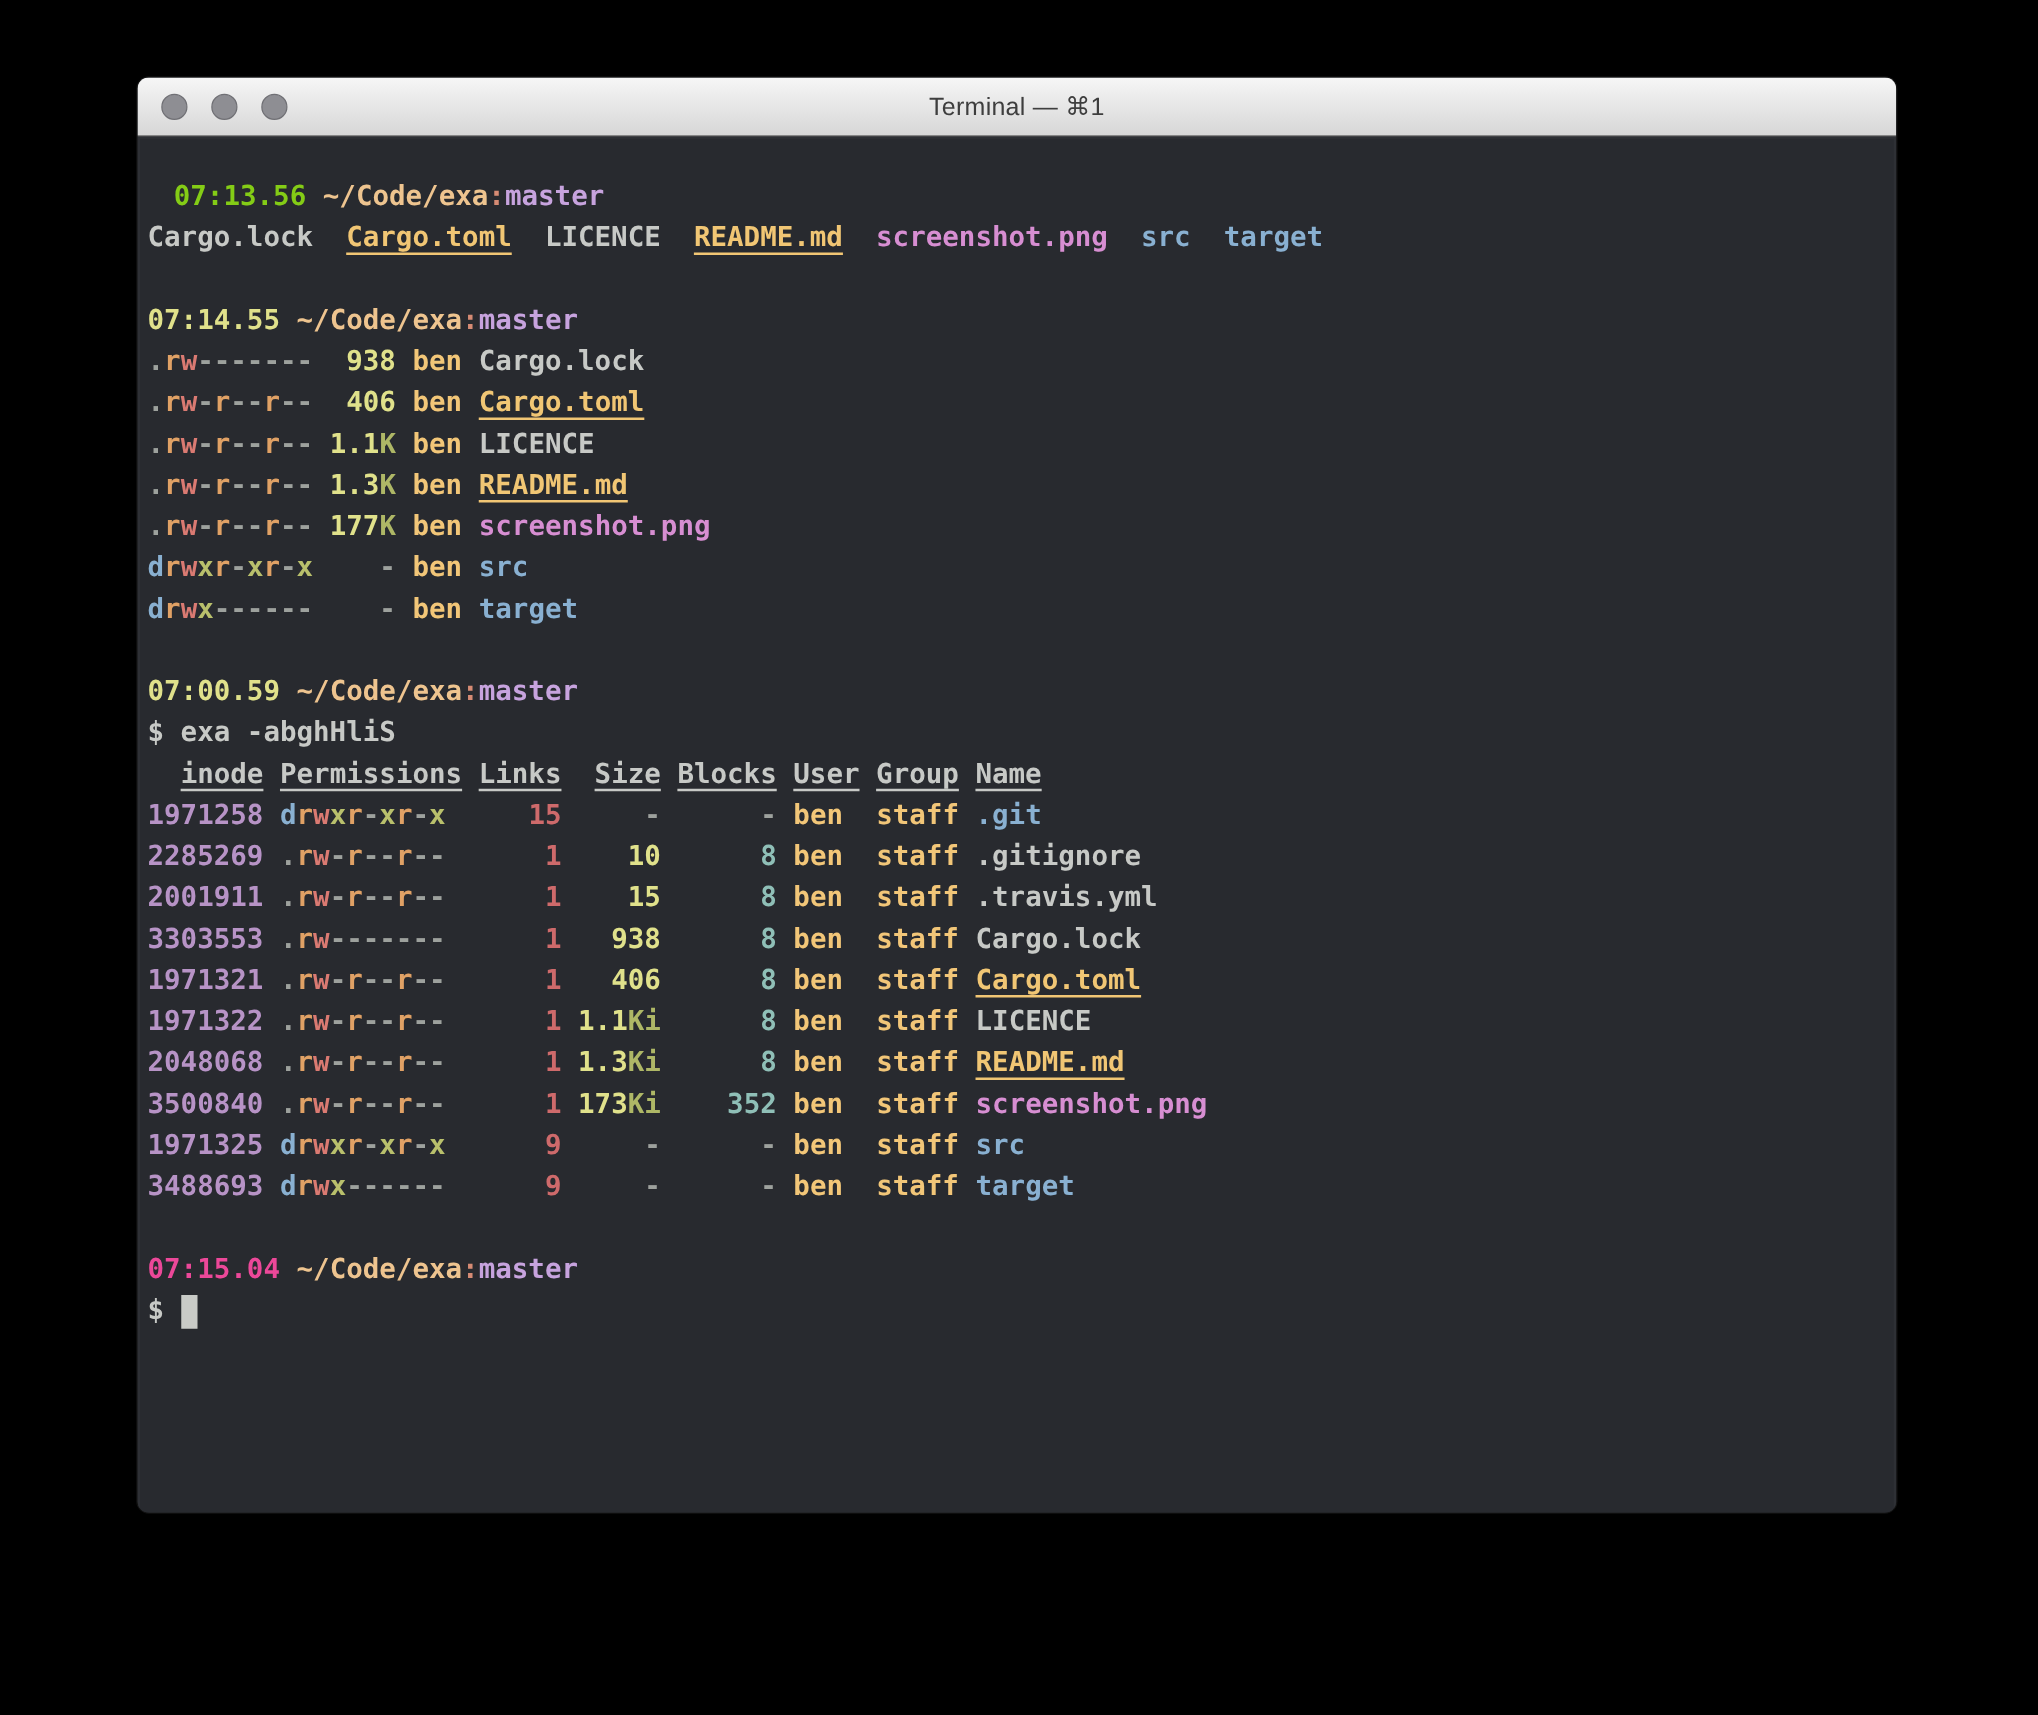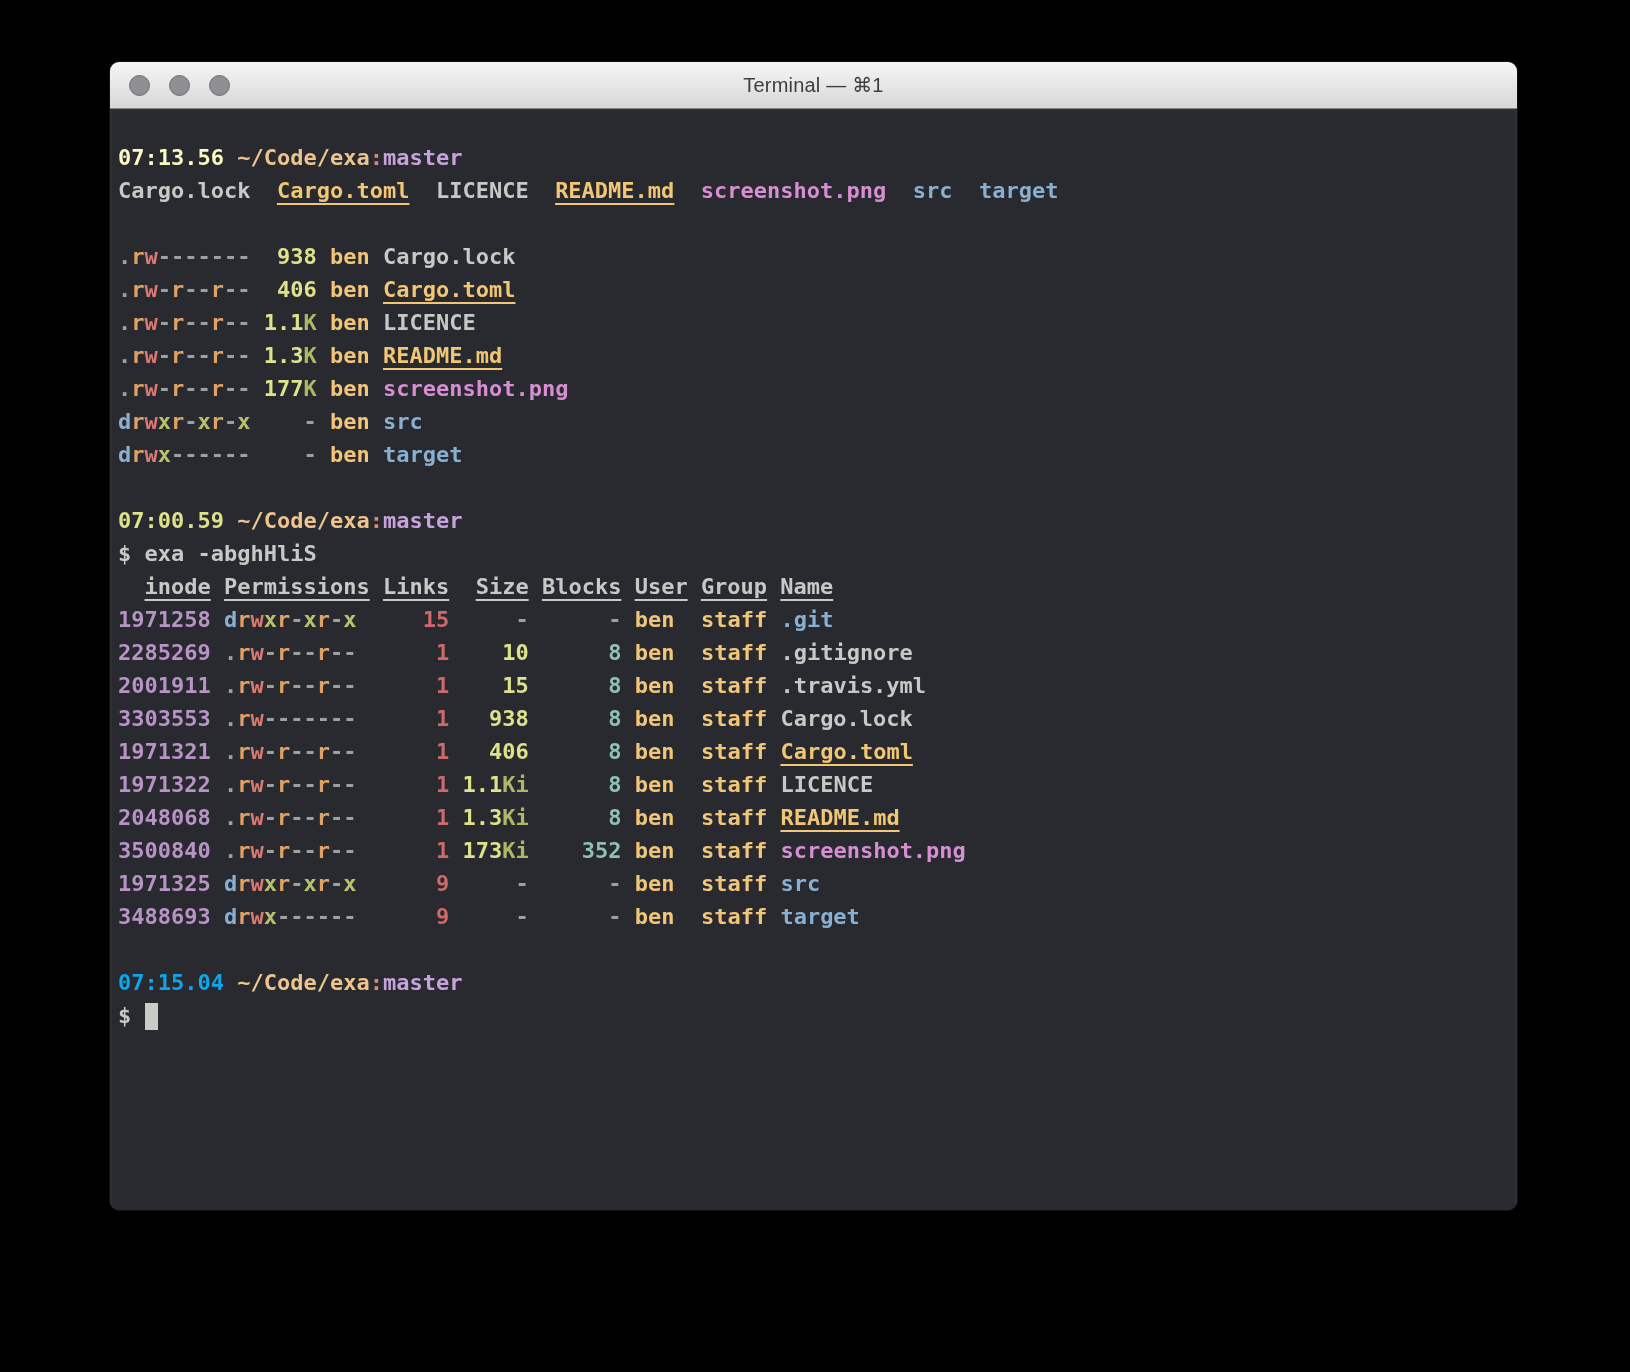--- a/index.html
+++ b/index.html
@@ -22,23 +22,24 @@
   <div class="window">
     <div class="titlebar">
       <div class="lights" id="lights">
           <span class="light"></span>
           <span class="light"></span>
           <span class="light"></span>
         </div>
       <div class="title">Terminal — ⌘1</div>
     </div>
     <div class="screen" id="screen">
-        <div class="tline"><span style="color: #fef9c3;">07:13.56</span><span style="color: rgb(199, 201, 198);"> </span><span style="color: rgb(238, 196, 143);">~/Code/exa</span><span style="color: rgb(214, 139, 116);">:</span><span style="color: rgb(199, 163, 222);">master</span></div>
+        <div class="tline"><span style="color: #84cc16; margin-left: 21px;">07:13.56</span><span style="color: rgb(199, 201, 198);"> </span><span style="color: rgb(238, 196, 143);">~/Code/exa</span><span style="color: rgb(214, 139, 116);">:</span><span style="color: rgb(199, 163, 222);">master</span></div>
         <div class="tline"><span style="color: rgb(199, 201, 198);">Cargo.lock</span><span style="color: rgb(199, 201, 198);">  </span><span class="u" style="color: rgb(241, 198, 116);">Cargo.toml</span><span style="color: rgb(199, 201, 198);">  </span><span style="color: rgb(199, 201, 198);">LICENCE</span><span style="color: rgb(199, 201, 198);">  </span><span class="u" style="color: rgb(241, 198, 116);">README.md</span><span style="color: rgb(199, 201, 198);">  </span><span style="color: rgb(215, 142, 210);">screenshot.png</span><span style="color: rgb(199, 201, 198);">  </span><span style="color: rgb(137, 176, 209);">src</span><span style="color: rgb(199, 201, 198);">  </span><span style="color: rgb(137, 176, 209);">target</span></div>
         <div class="tline"></div>
+        <div class="tline"><span style="color: rgb(224, 225, 139);">07:14.55</span><span style="color: rgb(199, 201, 198);"> </span><span style="color: rgb(238, 196, 143);">~/Code/exa</span><span style="color: rgb(214, 139, 116);">:</span><span style="color: rgb(199, 163, 222);">master</span></div>
         <div class="tline"><span style="color: rgb(157, 161, 157);">.</span><span style="color: rgb(224, 161, 101);">r</span><span style="color: rgb(218, 122, 114);">w</span><span style="color: rgb(157, 161, 157);">-------</span><span style="color: rgb(199, 201, 198);">  </span><span style="color: rgb(224, 225, 139);">938</span><span style="color: rgb(199, 201, 198);"> </span><span style="color: rgb(242, 198, 120);">ben</span><span style="color: rgb(199, 201, 198);"> </span><span style="color: rgb(199, 201, 198);">Cargo.lock</span></div>
         <div class="tline"><span style="color: rgb(157, 161, 157);">.</span><span style="color: rgb(224, 161, 101);">r</span><span style="color: rgb(218, 122, 114);">w</span><span style="color: rgb(157, 161, 157);">-</span><span style="color: rgb(224, 161, 101);">r</span><span style="color: rgb(157, 161, 157);">--</span><span style="color: rgb(224, 161, 101);">r</span><span style="color: rgb(157, 161, 157);">--</span><span style="color: rgb(199, 201, 198);">  </span><span style="color: rgb(224, 225, 139);">406</span><span style="color: rgb(199, 201, 198);"> </span><span style="color: rgb(242, 198, 120);">ben</span><span style="color: rgb(199, 201, 198);"> </span><span class="u" style="color: rgb(241, 198, 116);">Cargo.toml</span></div>
         <div class="tline"><span style="color: rgb(157, 161, 157);">.</span><span style="color: rgb(224, 161, 101);">r</span><span style="color: rgb(218, 122, 114);">w</span><span style="color: rgb(157, 161, 157);">-</span><span style="color: rgb(224, 161, 101);">r</span><span style="color: rgb(157, 161, 157);">--</span><span style="color: rgb(224, 161, 101);">r</span><span style="color: rgb(157, 161, 157);">--</span><span style="color: rgb(199, 201, 198);"> </span><span style="color: rgb(224, 225, 139);">1.1</span><span style="color: rgb(174, 183, 102);">K</span><span style="color: rgb(199, 201, 198);"> </span><span style="color: rgb(242, 198, 120);">ben</span><span style="color: rgb(199, 201, 198);"> </span><span style="color: rgb(199, 201, 198);">LICENCE</span></div>
         <div class="tline"><span style="color: rgb(157, 161, 157);">.</span><span style="color: rgb(224, 161, 101);">r</span><span style="color: rgb(218, 122, 114);">w</span><span style="color: rgb(157, 161, 157);">-</span><span style="color: rgb(224, 161, 101);">r</span><span style="color: rgb(157, 161, 157);">--</span><span style="color: rgb(224, 161, 101);">r</span><span style="color: rgb(157, 161, 157);">--</span><span style="color: rgb(199, 201, 198);"> </span><span style="color: rgb(224, 225, 139);">1.3</span><span style="color: rgb(174, 183, 102);">K</span><span style="color: rgb(199, 201, 198);"> </span><span style="color: rgb(242, 198, 120);">ben</span><span style="color: rgb(199, 201, 198);"> </span><span class="u" style="color: rgb(241, 198, 116);">README.md</span></div>
         <div class="tline"><span style="color: rgb(157, 161, 157);">.</span><span style="color: rgb(224, 161, 101);">r</span><span style="color: rgb(218, 122, 114);">w</span><span style="color: rgb(157, 161, 157);">-</span><span style="color: rgb(224, 161, 101);">r</span><span style="color: rgb(157, 161, 157);">--</span><span style="color: rgb(224, 161, 101);">r</span><span style="color: rgb(157, 161, 157);">--</span><span style="color: rgb(199, 201, 198);"> </span><span style="color: rgb(224, 225, 139);">177</span><span style="color: rgb(174, 183, 102);">K</span><span style="color: rgb(199, 201, 198);"> </span><span style="color: rgb(242, 198, 120);">ben</span><span style="color: rgb(199, 201, 198);"> </span><span style="color: rgb(215, 142, 210);">screenshot.png</span></div>
         <div class="tline"><span style="color: rgb(137, 176, 209);">d</span><span style="color: rgb(224, 161, 101);">r</span><span style="color: rgb(218, 122, 114);">w</span><span style="color: rgb(185, 192, 108);">x</span><span style="color: rgb(224, 161, 101);">r</span><span style="color: rgb(157, 161, 157);">-</span><span style="color: rgb(185, 192, 108);">x</span><span style="color: rgb(224, 161, 101);">r</span><span style="color: rgb(157, 161, 157);">-</span><span style="color: rgb(185, 192, 108);">x</span><span style="color: rgb(199, 201, 198);">    </span><span style="color: rgb(157, 161, 157);">-</span><span style="color: rgb(199, 201, 198);"> </span><span style="color: rgb(242, 198, 120);">ben</span><span style="color: rgb(199, 201, 198);"> </span><span style="color: rgb(137, 176, 209);">src</span></div>
         <div class="tline"><span style="color: rgb(137, 176, 209);">d</span><span style="color: rgb(224, 161, 101);">r</span><span style="color: rgb(218, 122, 114);">w</span><span style="color: rgb(185, 192, 108);">x</span><span style="color: rgb(157, 161, 157);">------</span><span style="color: rgb(199, 201, 198);">    </span><span style="color: rgb(157, 161, 157);">-</span><span style="color: rgb(199, 201, 198);"> </span><span style="color: rgb(242, 198, 120);">ben</span><span style="color: rgb(199, 201, 198);"> </span><span style="color: rgb(137, 176, 209);">target</span></div>
         <div class="tline"></div>
         <div class="tline"><span style="color: rgb(224, 225, 139);">07:00.59</span><span style="color: rgb(199, 201, 198);"> </span><span style="color: rgb(238, 196, 143);">~/Code/exa</span><span style="color: rgb(214, 139, 116);">:</span><span style="color: rgb(199, 163, 222);">master</span></div>
         <div class="tline"><span style="color: rgb(199, 201, 198);">$ exa -abghHliS</span></div>
@@ -47,17 +48,17 @@
         <div class="tline"><span style="color: rgb(183, 147, 198);">2285269</span><span style="color: rgb(199, 201, 198);"> </span><span style="color: rgb(157, 161, 157);">.</span><span style="color: rgb(224, 161, 101);">r</span><span style="color: rgb(218, 122, 114);">w</span><span style="color: rgb(157, 161, 157);">-</span><span style="color: rgb(224, 161, 101);">r</span><span style="color: rgb(157, 161, 157);">--</span><span style="color: rgb(224, 161, 101);">r</span><span style="color: rgb(157, 161, 157);">--</span><span style="color: rgb(199, 201, 198);">      </span><span style="color: rgb(206, 106, 107);">1</span><span style="color: rgb(199, 201, 198);">    </span><span style="color: rgb(224, 225, 139);">10</span><span style="color: rgb(199, 201, 198);">      </span><span style="color: rgb(143, 191, 183);">8</span><span style="color: rgb(199, 201, 198);"> </span><span style="color: rgb(242, 198, 120);">ben</span><span style="color: rgb(199, 201, 198);">  </span><span style="color: rgb(242, 198, 120);">staff</span><span style="color: rgb(199, 201, 198);"> </span><span style="color: rgb(199, 201, 198);">.gitignore</span></div>
         <div class="tline"><span style="color: rgb(183, 147, 198);">2001911</span><span style="color: rgb(199, 201, 198);"> </span><span style="color: rgb(157, 161, 157);">.</span><span style="color: rgb(224, 161, 101);">r</span><span style="color: rgb(218, 122, 114);">w</span><span style="color: rgb(157, 161, 157);">-</span><span style="color: rgb(224, 161, 101);">r</span><span style="color: rgb(157, 161, 157);">--</span><span style="color: rgb(224, 161, 101);">r</span><span style="color: rgb(157, 161, 157);">--</span><span style="color: rgb(199, 201, 198);">      </span><span style="color: rgb(206, 106, 107);">1</span><span style="color: rgb(199, 201, 198);">    </span><span style="color: rgb(224, 225, 139);">15</span><span style="color: rgb(199, 201, 198);">      </span><span style="color: rgb(143, 191, 183);">8</span><span style="color: rgb(199, 201, 198);"> </span><span style="color: rgb(242, 198, 120);">ben</span><span style="color: rgb(199, 201, 198);">  </span><span style="color: rgb(242, 198, 120);">staff</span><span style="color: rgb(199, 201, 198);"> </span><span style="color: rgb(199, 201, 198);">.travis.yml</span></div>
         <div class="tline"><span style="color: rgb(183, 147, 198);">3303553</span><span style="color: rgb(199, 201, 198);"> </span><span style="color: rgb(157, 161, 157);">.</span><span style="color: rgb(224, 161, 101);">r</span><span style="color: rgb(218, 122, 114);">w</span><span style="color: rgb(157, 161, 157);">-------</span><span style="color: rgb(199, 201, 198);">      </span><span style="color: rgb(206, 106, 107);">1</span><span style="color: rgb(199, 201, 198);">   </span><span style="color: rgb(224, 225, 139);">938</span><span style="color: rgb(199, 201, 198);">      </span><span style="color: rgb(143, 191, 183);">8</span><span style="color: rgb(199, 201, 198);"> </span><span style="color: rgb(242, 198, 120);">ben</span><span style="color: rgb(199, 201, 198);">  </span><span style="color: rgb(242, 198, 120);">staff</span><span style="color: rgb(199, 201, 198);"> </span><span style="color: rgb(199, 201, 198);">Cargo.lock</span></div>
         <div class="tline"><span style="color: rgb(183, 147, 198);">1971321</span><span style="color: rgb(199, 201, 198);"> </span><span style="color: rgb(157, 161, 157);">.</span><span style="color: rgb(224, 161, 101);">r</span><span style="color: rgb(218, 122, 114);">w</span><span style="color: rgb(157, 161, 157);">-</span><span style="color: rgb(224, 161, 101);">r</span><span style="color: rgb(157, 161, 157);">--</span><span style="color: rgb(224, 161, 101);">r</span><span style="color: rgb(157, 161, 157);">--</span><span style="color: rgb(199, 201, 198);">      </span><span style="color: rgb(206, 106, 107);">1</span><span style="color: rgb(199, 201, 198);">   </span><span style="color: rgb(224, 225, 139);">406</span><span style="color: rgb(199, 201, 198);">      </span><span style="color: rgb(143, 191, 183);">8</span><span style="color: rgb(199, 201, 198);"> </span><span style="color: rgb(242, 198, 120);">ben</span><span style="color: rgb(199, 201, 198);">  </span><span style="color: rgb(242, 198, 120);">staff</span><span style="color: rgb(199, 201, 198);"> </span><span class="u" style="color: rgb(241, 198, 116);">Cargo.toml</span></div>
         <div class="tline"><span style="color: rgb(183, 147, 198);">1971322</span><span style="color: rgb(199, 201, 198);"> </span><span style="color: rgb(157, 161, 157);">.</span><span style="color: rgb(224, 161, 101);">r</span><span style="color: rgb(218, 122, 114);">w</span><span style="color: rgb(157, 161, 157);">-</span><span style="color: rgb(224, 161, 101);">r</span><span style="color: rgb(157, 161, 157);">--</span><span style="color: rgb(224, 161, 101);">r</span><span style="color: rgb(157, 161, 157);">--</span><span style="color: rgb(199, 201, 198);">      </span><span style="color: rgb(206, 106, 107);">1</span><span style="color: rgb(199, 201, 198);"> </span><span style="color: rgb(224, 225, 139);">1.1</span><span style="color: rgb(174, 183, 102);">Ki</span><span style="color: rgb(199, 201, 198);">      </span><span style="color: rgb(143, 191, 183);">8</span><span style="color: rgb(199, 201, 198);"> </span><span style="color: rgb(242, 198, 120);">ben</span><span style="color: rgb(199, 201, 198);">  </span><span style="color: rgb(242, 198, 120);">staff</span><span style="color: rgb(199, 201, 198);"> </span><span style="color: rgb(199, 201, 198);">LICENCE</span></div>
         <div class="tline"><span style="color: rgb(183, 147, 198);">2048068</span><span style="color: rgb(199, 201, 198);"> </span><span style="color: rgb(157, 161, 157);">.</span><span style="color: rgb(224, 161, 101);">r</span><span style="color: rgb(218, 122, 114);">w</span><span style="color: rgb(157, 161, 157);">-</span><span style="color: rgb(224, 161, 101);">r</span><span style="color: rgb(157, 161, 157);">--</span><span style="color: rgb(224, 161, 101);">r</span><span style="color: rgb(157, 161, 157);">--</span><span style="color: rgb(199, 201, 198);">      </span><span style="color: rgb(206, 106, 107);">1</span><span style="color: rgb(199, 201, 198);"> </span><span style="color: rgb(224, 225, 139);">1.3</span><span style="color: rgb(174, 183, 102);">Ki</span><span style="color: rgb(199, 201, 198);">      </span><span style="color: rgb(143, 191, 183);">8</span><span style="color: rgb(199, 201, 198);"> </span><span style="color: rgb(242, 198, 120);">ben</span><span style="color: rgb(199, 201, 198);">  </span><span style="color: rgb(242, 198, 120);">staff</span><span style="color: rgb(199, 201, 198);"> </span><span class="u" style="color: rgb(241, 198, 116);">README.md</span></div>
         <div class="tline"><span style="color: rgb(183, 147, 198);">3500840</span><span style="color: rgb(199, 201, 198);"> </span><span style="color: rgb(157, 161, 157);">.</span><span style="color: rgb(224, 161, 101);">r</span><span style="color: rgb(218, 122, 114);">w</span><span style="color: rgb(157, 161, 157);">-</span><span style="color: rgb(224, 161, 101);">r</span><span style="color: rgb(157, 161, 157);">--</span><span style="color: rgb(224, 161, 101);">r</span><span style="color: rgb(157, 161, 157);">--</span><span style="color: rgb(199, 201, 198);">      </span><span style="color: rgb(206, 106, 107);">1</span><span style="color: rgb(199, 201, 198);"> </span><span style="color: rgb(224, 225, 139);">173</span><span style="color: rgb(174, 183, 102);">Ki</span><span style="color: rgb(199, 201, 198);">    </span><span style="color: rgb(143, 191, 183);">352</span><span style="color: rgb(199, 201, 198);"> </span><span style="color: rgb(242, 198, 120);">ben</span><span style="color: rgb(199, 201, 198);">  </span><span style="color: rgb(242, 198, 120);">staff</span><span style="color: rgb(199, 201, 198);"> </span><span style="color: rgb(215, 142, 210);">screenshot.png</span></div>
         <div class="tline"><span style="color: rgb(183, 147, 198);">1971325</span><span style="color: rgb(199, 201, 198);"> </span><span style="color: rgb(137, 176, 209);">d</span><span style="color: rgb(224, 161, 101);">r</span><span style="color: rgb(218, 122, 114);">w</span><span style="color: rgb(185, 192, 108);">x</span><span style="color: rgb(224, 161, 101);">r</span><span style="color: rgb(157, 161, 157);">-</span><span style="color: rgb(185, 192, 108);">x</span><span style="color: rgb(224, 161, 101);">r</span><span style="color: rgb(157, 161, 157);">-</span><span style="color: rgb(185, 192, 108);">x</span><span style="color: rgb(199, 201, 198);">      </span><span style="color: rgb(206, 106, 107);">9</span><span style="color: rgb(199, 201, 198);">     </span><span style="color: rgb(157, 161, 157);">-</span><span style="color: rgb(199, 201, 198);">      </span><span style="color: rgb(157, 161, 157);">-</span><span style="color: rgb(199, 201, 198);"> </span><span style="color: rgb(242, 198, 120);">ben</span><span style="color: rgb(199, 201, 198);">  </span><span style="color: rgb(242, 198, 120);">staff</span><span style="color: rgb(199, 201, 198);"> </span><span style="color: rgb(137, 176, 209);">src</span></div>
         <div class="tline"><span style="color: rgb(183, 147, 198);">3488693</span><span style="color: rgb(199, 201, 198);"> </span><span style="color: rgb(137, 176, 209);">d</span><span style="color: rgb(224, 161, 101);">r</span><span style="color: rgb(218, 122, 114);">w</span><span style="color: rgb(185, 192, 108);">x</span><span style="color: rgb(157, 161, 157);">------</span><span style="color: rgb(199, 201, 198);">      </span><span style="color: rgb(206, 106, 107);">9</span><span style="color: rgb(199, 201, 198);">     </span><span style="color: rgb(157, 161, 157);">-</span><span style="color: rgb(199, 201, 198);">      </span><span style="color: rgb(157, 161, 157);">-</span><span style="color: rgb(199, 201, 198);"> </span><span style="color: rgb(242, 198, 120);">ben</span><span style="color: rgb(199, 201, 198);">  </span><span style="color: rgb(242, 198, 120);">staff</span><span style="color: rgb(199, 201, 198);"> </span><span style="color: rgb(137, 176, 209);">target</span></div>
         <div class="tline"></div>
-        <div class="tline"><span style="color: #0ea5e9;">07:15.04</span><span style="color: rgb(199, 201, 198);"> </span><span style="color: rgb(238, 196, 143);">~/Code/exa</span><span style="color: rgb(214, 139, 116);">:</span><span style="color: rgb(199, 163, 222);">master</span></div>
+        <div class="tline"><span style="color: #ec4899;">07:15.04</span><span style="color: rgb(199, 201, 198);"> </span><span style="color: rgb(238, 196, 143);">~/Code/exa</span><span style="color: rgb(214, 139, 116);">:</span><span style="color: rgb(199, 163, 222);">master</span></div>
         <div class="tline"><span style="color: rgb(199, 201, 198);">$ </span><span class="cursor" style="background: rgb(201, 203, 199);"></span></div>
       </div>
   </div>
 </div>
 
 </body></html>

